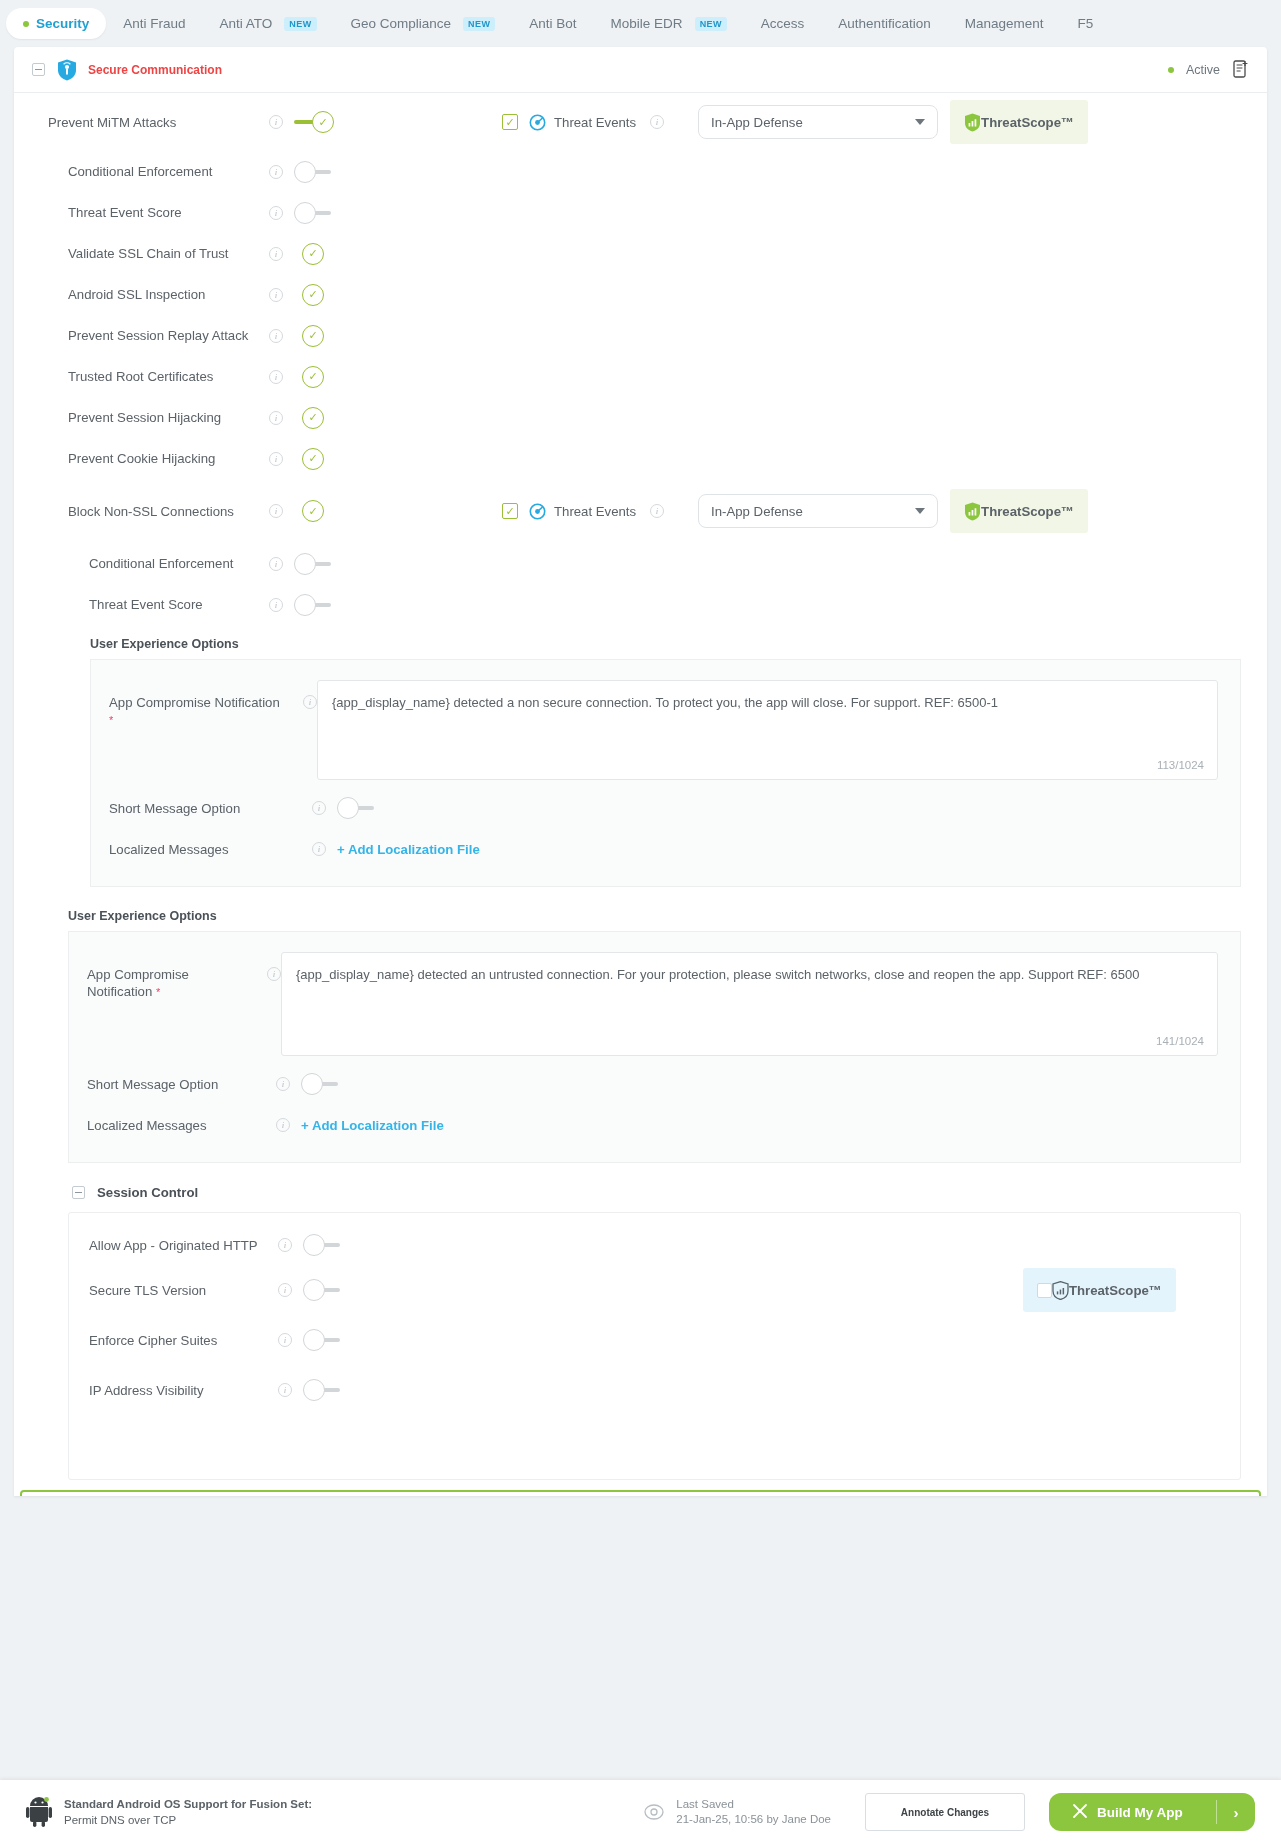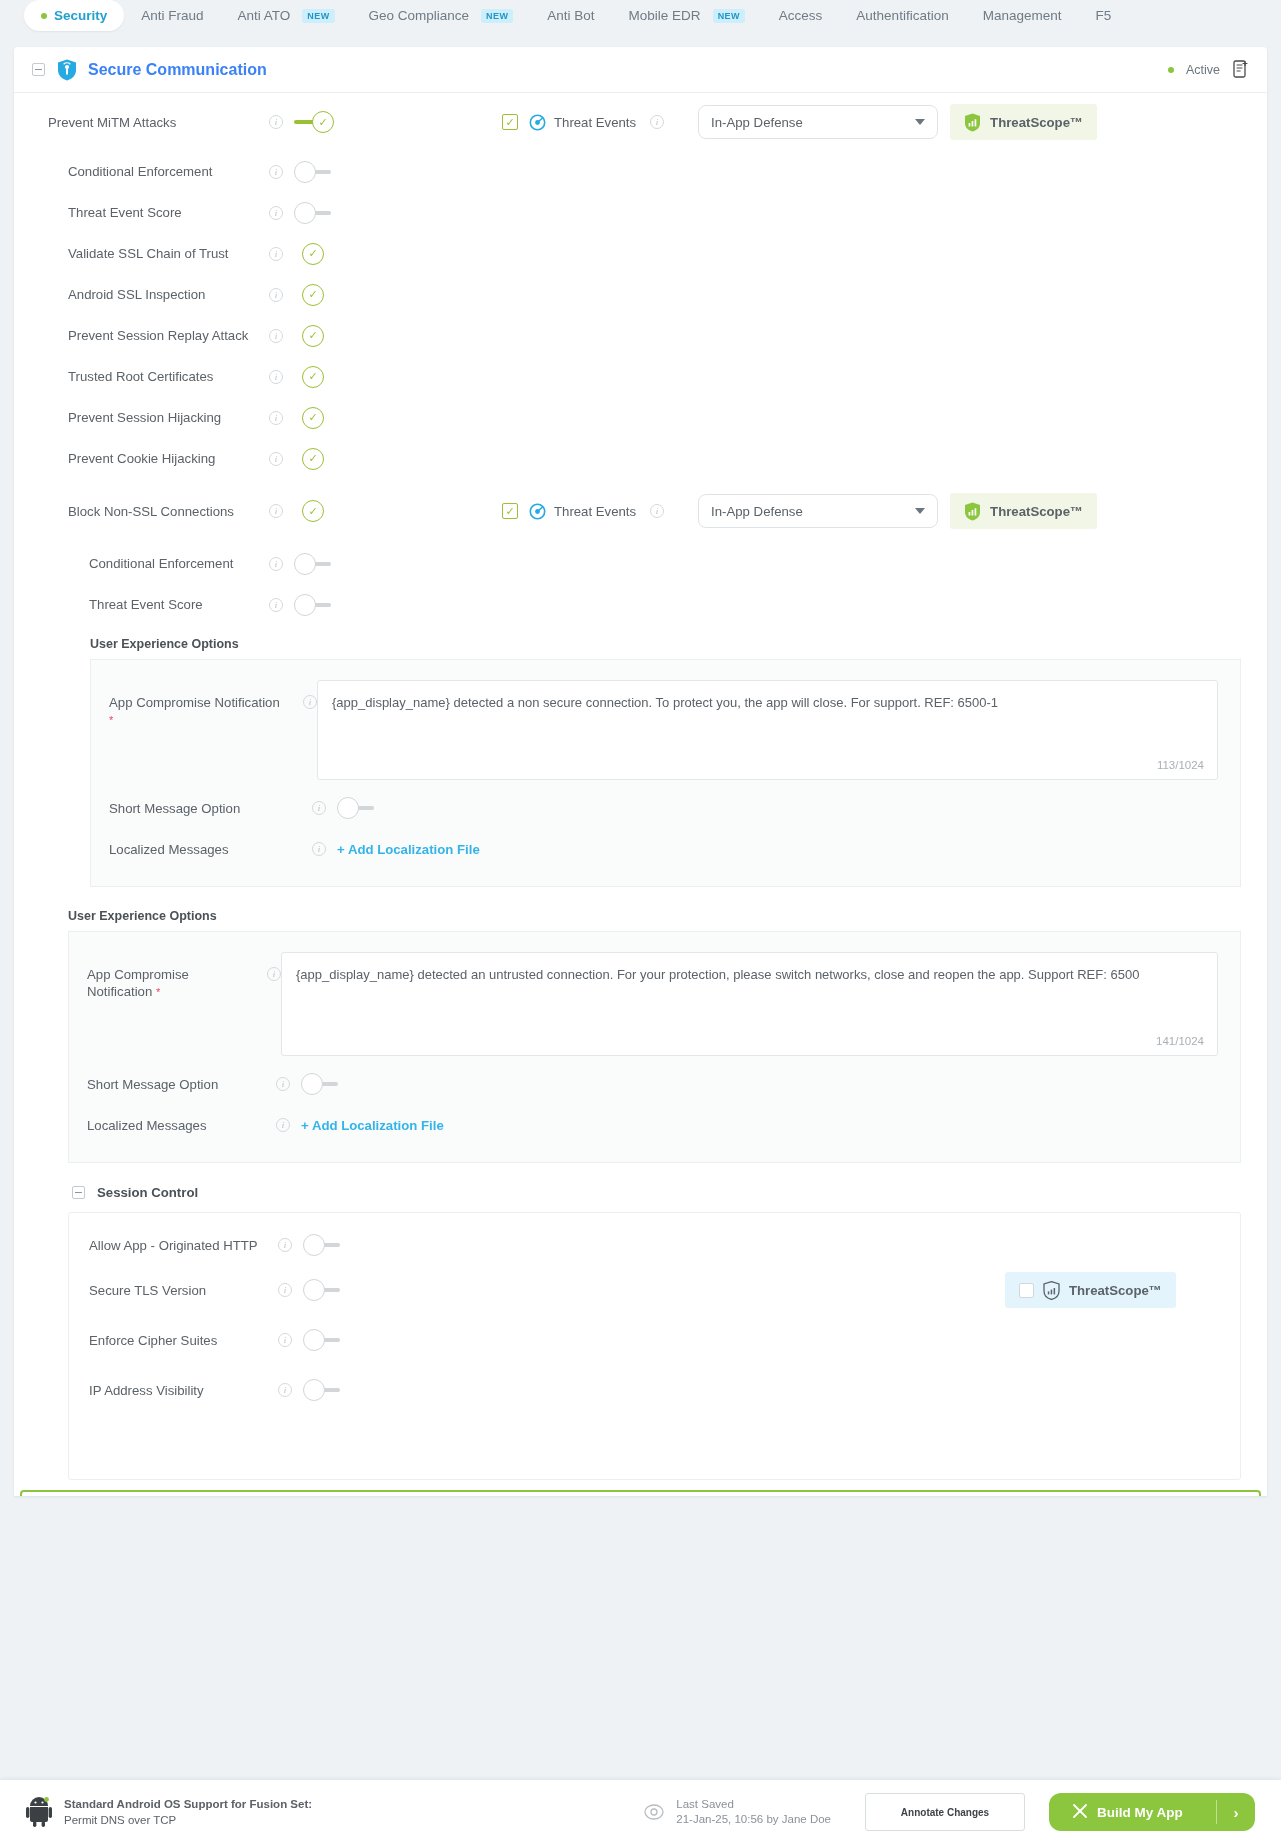--- a/index.html
+++ b/index.html
@@ -11,22 +11,22 @@
     font-size: 13px;
     color: #4a4a4a;
     overflow: hidden;
   }
 
   
   .tabbar {
     height: 47px;
     background: #eef2f5;
     display: flex;
-    align-items: flex-start;
-    padding-left: 24px;
+    align-items: center;
+    padding-left: 6px;
     gap: 0px;
   }
   .tab {
     display: flex;
     align-items: center;
     gap: 7px;
     padding: 8px 17px;
     font-size: 13.5px;
     color: #6f7b85;
     white-space: nowrap;
@@ -79,21 +79,21 @@
     margin-right: 12px;
     cursor: pointer;
     flex: none;
   }
   .collapse-box::after {
     content: "";
     position: absolute; left: 2px; right: 2px; top: 5px;
     height: 1px; background: #8d979f;
   }
   .shield-ico { width: 20px; height: 22px; margin-right: 11px; flex: none; }
-  .card-title { font-size: 16px; font-weight: 700; color: #3b82f6; }
+  .card-title { font-size: 12px; font-weight: 700; color: #ef4444; }
   .head-right { margin-left: auto; display: flex; align-items: center; gap: 12px; }
   .status-dot { width: 6px; height: 6px; border-radius: 50%; background: #8cc63e; }
   .status-text { font-size: 12.5px; color: #6d767d; }
   .doc-ico { width: 17px; height: 19px; }
 
   
   .body { padding: 0 0 10px 0; }
   .row {
     display: flex;
     align-items: center;
@@ -162,22 +162,22 @@
     display: flex; align-items: center; padding: 0 12px;
     font-size: 13.2px; color: #5b6268; cursor: pointer; flex: none;
   }
   .caret {
     margin-left: auto;
     width: 0; height: 0;
     border-left: 5px solid transparent; border-right: 5px solid transparent;
     border-top: 6px solid #6d767d;
   }
   .ts-pill {
-    margin-left: 12px; height: 36px; background: #f2f6e6; border-radius: 3px;
-    display: flex; align-items: center; gap: 9px; padding: 0 14px;
+    margin-left: 12px; height: 44px; background: #f2f6e6; border-radius: 3px;
+    display: flex; align-items: center; padding: 0 14px;
     font-size: 13.2px; font-weight: 600; color: #5b6268; flex: none; cursor: pointer;
   }
   .ts-pill.blue { background: #e4f4fc; }
   .ts-ico { width: 17px; height: 19px; flex: none; }
   .ts-check {
     width: 15px; height: 15px; background: #fff; border: 1px solid #cfd9df;
     border-radius: 2px; flex: none;
   }
 
   

